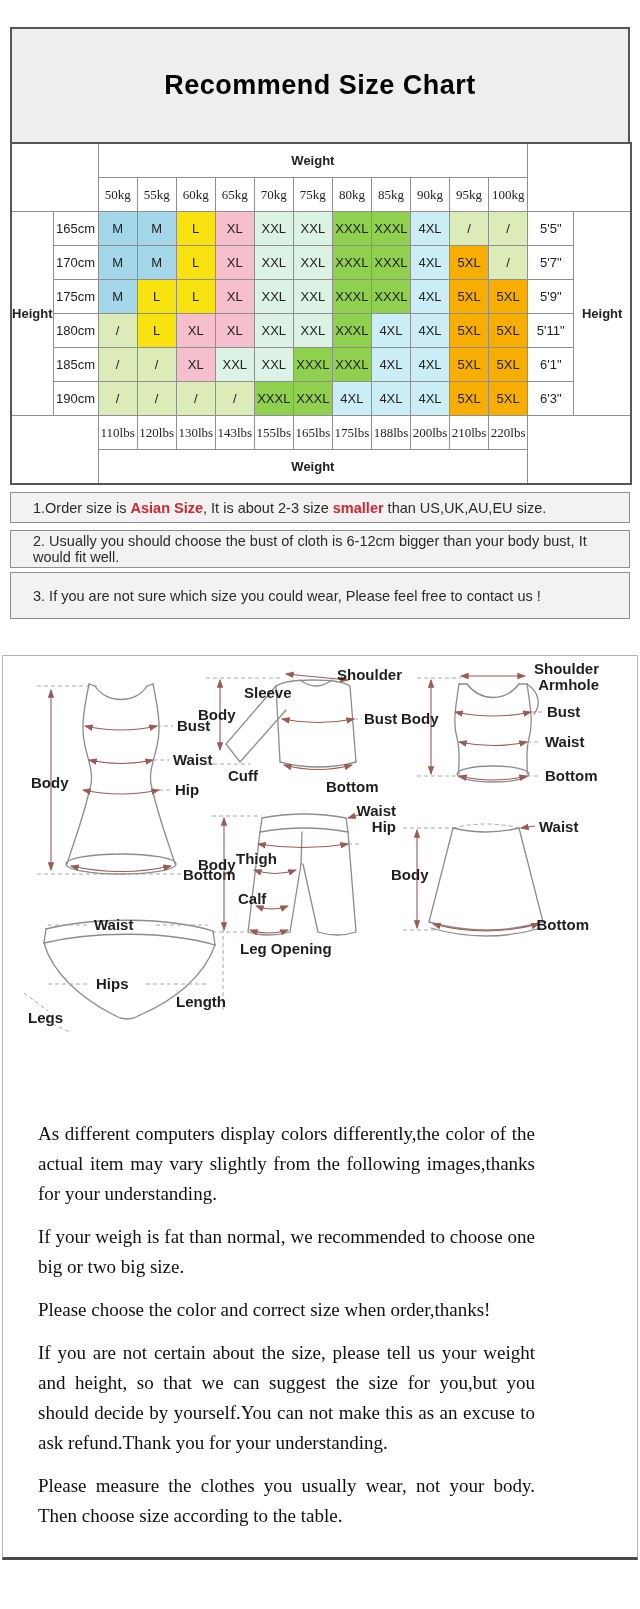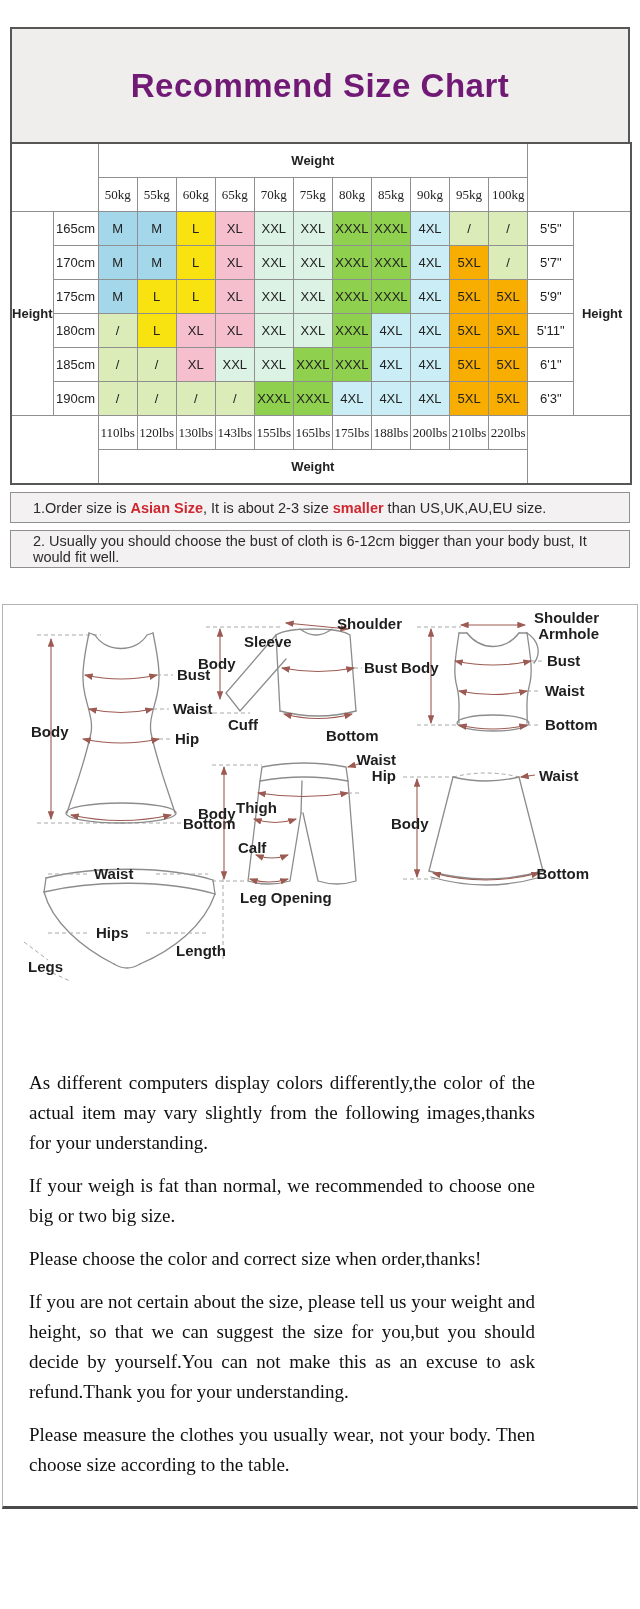--- a/index.html
+++ b/index.html
@@ -2,21 +2,21 @@
 <html><head>
 <meta charset="utf-8">
 <style>
   html,body{margin:0;padding:0;background:#fff;}
   body{width:640px;font-family:"Liberation Sans",sans-serif;color:#222;}
   .page{width:640px;position:relative;}
 
   
   .title-box{margin:27px 10px 0 10px;height:113px;background:#efeeec;border:2px solid #565656;
              display:flex;align-items:center;justify-content:center;}
-  .title-box h1{margin:0;font-size:33px;font-weight:700;color:#701a75;letter-spacing:.5px;}
+  .title-box h1{margin:0;font-size:27px;font-weight:700;color:#000000;letter-spacing:.5px;}
 
   
   table.size{border-collapse:collapse;table-layout:fixed;width:622px;margin:-2px 10px 0 10px;
              border:2px solid #565656;background:#fff;}
   table.size td{border:1px solid #8f8f8f;text-align:center;vertical-align:middle;
                 font-size:13px;color:#222;height:33px;overflow:hidden;padding:0;}
   td.axis{font-weight:700;font-size:15px;height:28px;}
   td.axis-v{font-weight:700;font-size:15px;}
   td.kgcell,td.lbcell{font-size:12.5px;font-family:Liberation Serif, serif;}
   td.szcell{font-size:13.5px;}
@@ -38,21 +38,21 @@
   .diagrams svg{position:absolute;overflow:visible;}
   .outline{fill:none;stroke:#8c8c8c;stroke-width:1.3;stroke-linecap:round;}
   .dash{fill:none;stroke:#a8a8a8;stroke-width:1;stroke-dasharray:4 3;}
   .meas{fill:none;stroke:#9c5a52;stroke-width:1.1;}
   .lbl{font-family:"Liberation Sans",sans-serif;font-size:15px;font-weight:700;fill:#1e1e1e;}
 
   
   .bottom-notes{padding:58px 102px 26px 26px;font-family:"Liberation Serif",serif;
                 font-size:19px;line-height:1.58;color:#101010;}
   .bottom-notes h2{margin:0 0 6px 0;font-size:19px;font-weight:400;}
-  .bottom-notes p{margin:13px 0 0 0;text-align:justify;}
+  .bottom-notes p{margin:13px 0 0 9px;text-align:justify;}
 </style>
 </head>
 <body>
 
 <div class="page">
 
   <div class="title-box">
     <h1>Recommend Size Chart</h1>
   </div>
 
@@ -205,20 +205,23 @@
         </tr>
       </tbody>
   </table>
 
   <div id="order-notes">
       <div class="order-note n1">
         <span><span>1.Order size is </span><span class="red">Asian Size</span><span>, It is about 2-3 size </span><span class="red">smaller</span><span> than US,UK,AU,EU size.</span></span>
       </div>
       <div class="order-note n2">
         <span><span>2. Usually you should choose the bust of cloth is 6-12cm bigger than your body bust, It would fit well.</span></span>
+      </div>
+      <div class="order-note n3">
+        <span><span>3. If you are not sure which size you could wear, Please feel free to contact us !</span></span>
       </div>
     </div>
 
   <div class="lower-box">
     <div class="diagrams">
 
       <svg style="left:28px;top:12px" width="230" height="232" viewBox="0 0 230 232">
         <defs>
             <marker id="a1" markerWidth="8" markerHeight="6" refX="7" refY="3" orient="auto-start-reverse">
               <path d="M0,0 L8,3 L0,6 z" fill="#9c5a52"></path>

